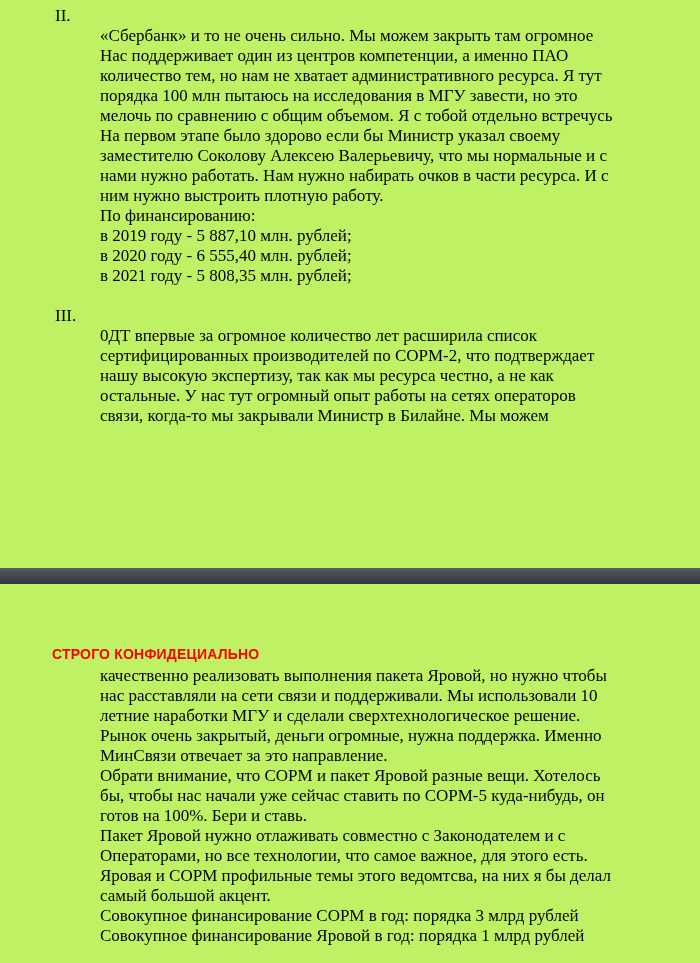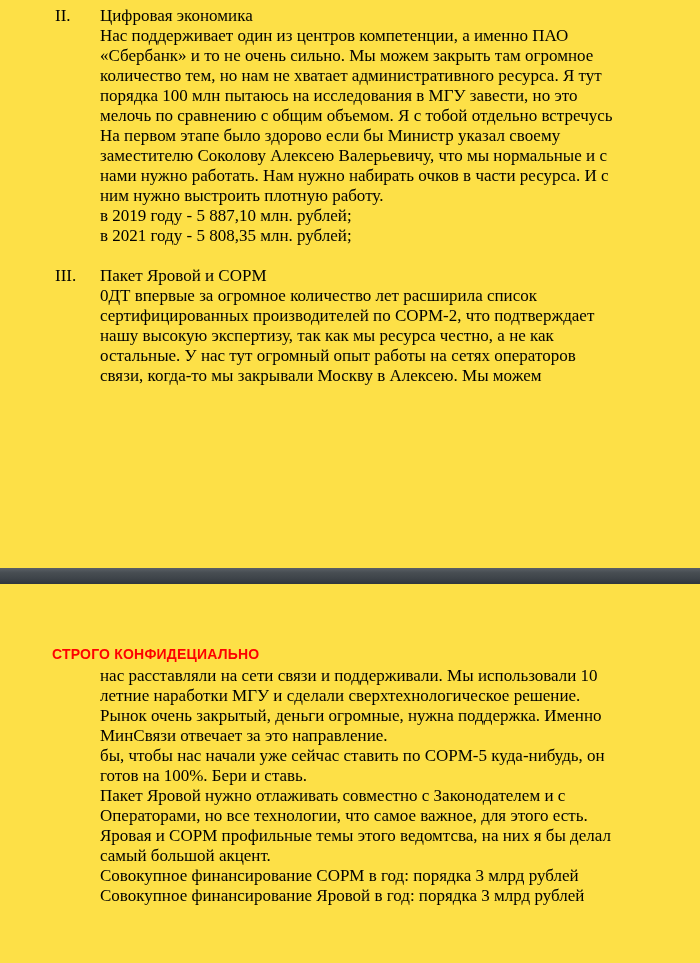--- a/index.html
+++ b/index.html
@@ -4,21 +4,21 @@
 <style>
   html, body { margin: 0; padding: 0; }
   body {
     width: 700px; height: 963px;
     background: #ffffff;
     font-family: "Liberation Serif", serif;
   }
   .screen {
     position: relative;
     width: 700px; height: 963px;
-    background: #fde047;
+    background: #bef264;
     overflow: hidden;
   }
   .doc-text {
     font-size: 17px;
     line-height: 20px;
     color: #000000;
   }
   .page1-content {
     position: absolute;
     top: 6px; left: 0; right: 0;
@@ -59,66 +59,68 @@
 </head>
 <body>
 
 <div class="screen">
 
   <section class="page1-content doc-text">
 
     <div class="doc-section">
       <div class="heading-row">
         <span class="roman-number">II.</span>
-        <span>Цифровая экономика</span>
       </div>
       <div>
+          <div class="line">«Сбербанк» и то не очень сильно. Мы можем закрыть там огромное</div>
           <div class="line">Нас поддерживает один из центров компетенции, а именно ПАО</div>
-          <div class="line">«Сбербанк» и то не очень сильно. Мы можем закрыть там огромное</div>
           <div class="line">количество тем, но нам не хватает административного ресурса. Я тут</div>
           <div class="line">порядка 100 млн пытаюсь на исследования в МГУ завести, но это</div>
           <div class="line">мелочь по сравнению с общим объемом. Я с тобой отдельно встречусь</div>
           <div class="line">На первом этапе было здорово если бы Министр указал своему</div>
           <div class="line">заместителю Соколову Алексею Валерьевичу, что мы нормальные и с</div>
           <div class="line">нами нужно работать. Нам нужно набирать очков в части ресурса. И с</div>
           <div class="line">ним нужно выстроить плотную работу.</div>
+          <div class="line">По финансированию:</div>
           <div class="line">в 2019 году - 5 887,10 млн. рублей;</div>
+          <div class="line">в 2020 году - 6 555,40 млн. рублей;</div>
           <div class="line">в 2021 году - 5 808,35 млн. рублей;</div>
         </div>
     </div>
 
     <div class="doc-section second">
       <div class="heading-row">
         <span class="roman-number">III.</span>
-        <span>Пакет Яровой и СОРМ</span>
       </div>
       <div>
           <div class="line">0ДТ впервые за огромное количество лет расширила список</div>
           <div class="line">сертифицированных производителей по СОРМ-2, что подтверждает</div>
           <div class="line">нашу высокую экспертизу, так как мы ресурса честно, а не как</div>
           <div class="line">остальные. У нас тут огромный опыт работы на сетях операторов</div>
-          <div class="line">связи, когда-то мы закрывали Москву в Алексею. Мы можем</div>
+          <div class="line">связи, когда-то мы закрывали Министр в Билайне. Мы можем</div>
         </div>
     </div>
 
   </section>
 
   <div class="page-separator"></div>
 
   <section>
     <div class="confidential-header">СТРОГО КОНФИДЕЦИАЛЬНО</div>
     <div class="page2-body doc-text">
+        <div class="line">качественно реализовать выполнения пакета Яровой, но нужно чтобы</div>
         <div class="line">нас расставляли на сети связи и поддерживали. Мы использовали 10</div>
         <div class="line">летние наработки МГУ и сделали сверхтехнологическое решение.</div>
         <div class="line">Рынок очень закрытый, деньги огромные, нужна поддержка. Именно</div>
         <div class="line">МинСвязи отвечает за это направление.</div>
+        <div class="line">Обрати внимание, что СОРМ и пакет Яровой разные вещи. Хотелось</div>
         <div class="line">бы, чтобы нас начали уже сейчас ставить по СОРМ-5 куда-нибудь, он</div>
         <div class="line">готов на 100%. Бери и ставь.</div>
         <div class="line">Пакет Яровой нужно отлаживать совместно с Законодателем и с</div>
         <div class="line">Операторами, но все технологии, что самое важное, для этого есть.</div>
         <div class="line">Яровая и СОРМ профильные темы этого ведомтсва, на них я бы делал</div>
         <div class="line">самый большой акцент.</div>
         <div class="line">Совокупное финансирование СОРМ в год: порядка 3 млрд рублей</div>
-        <div class="line">Совокупное финансирование Яровой в год: порядка 3 млрд рублей</div>
+        <div class="line">Совокупное финансирование Яровой в год: порядка 1 млрд рублей</div>
       </div>
   </section>
 
 </div>
 
 </body></html>

